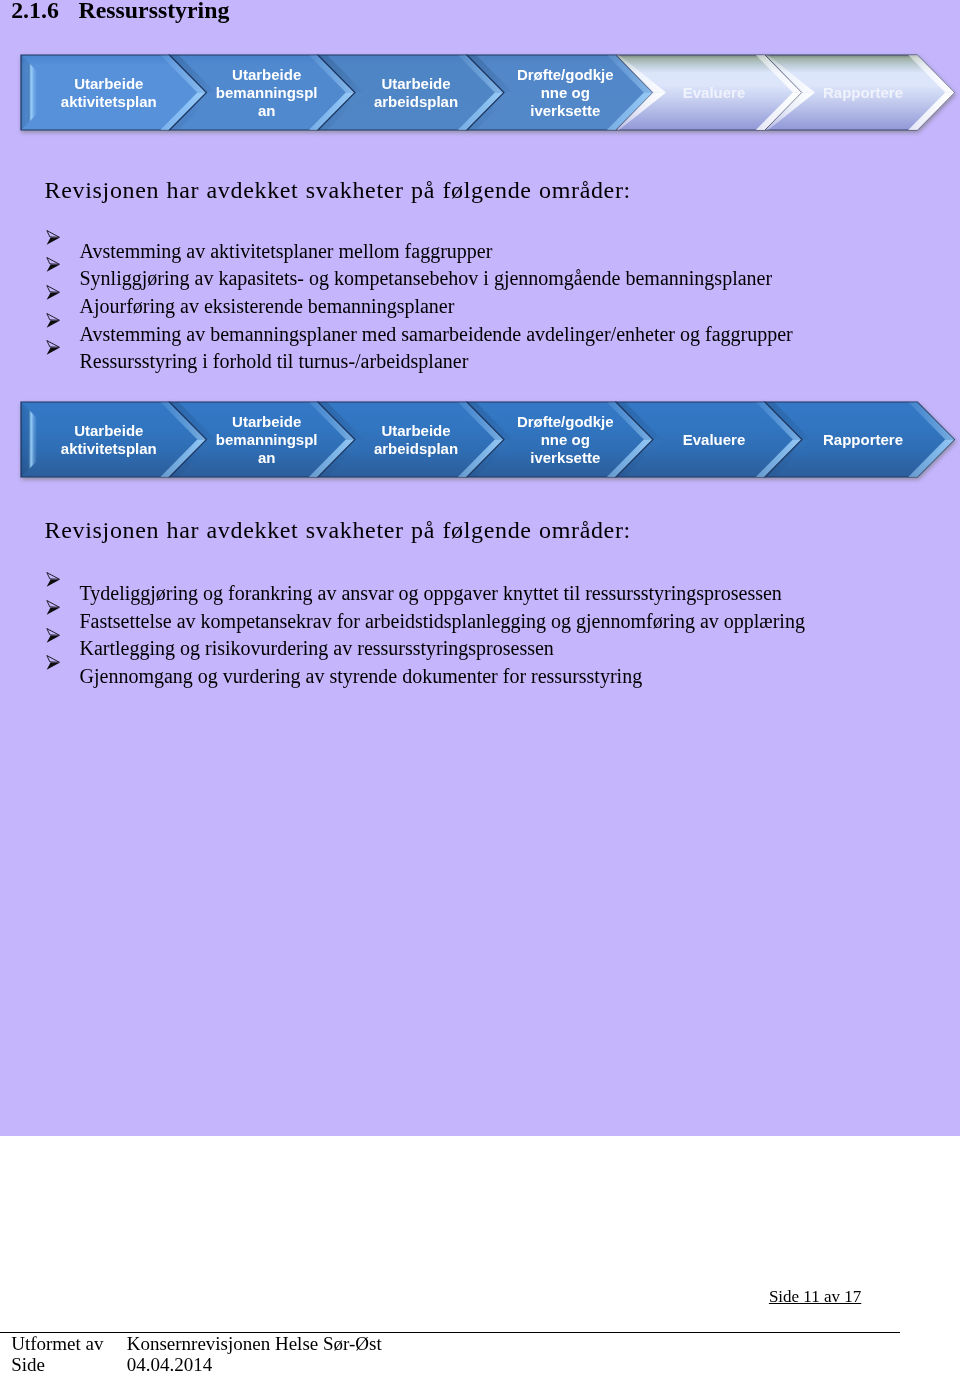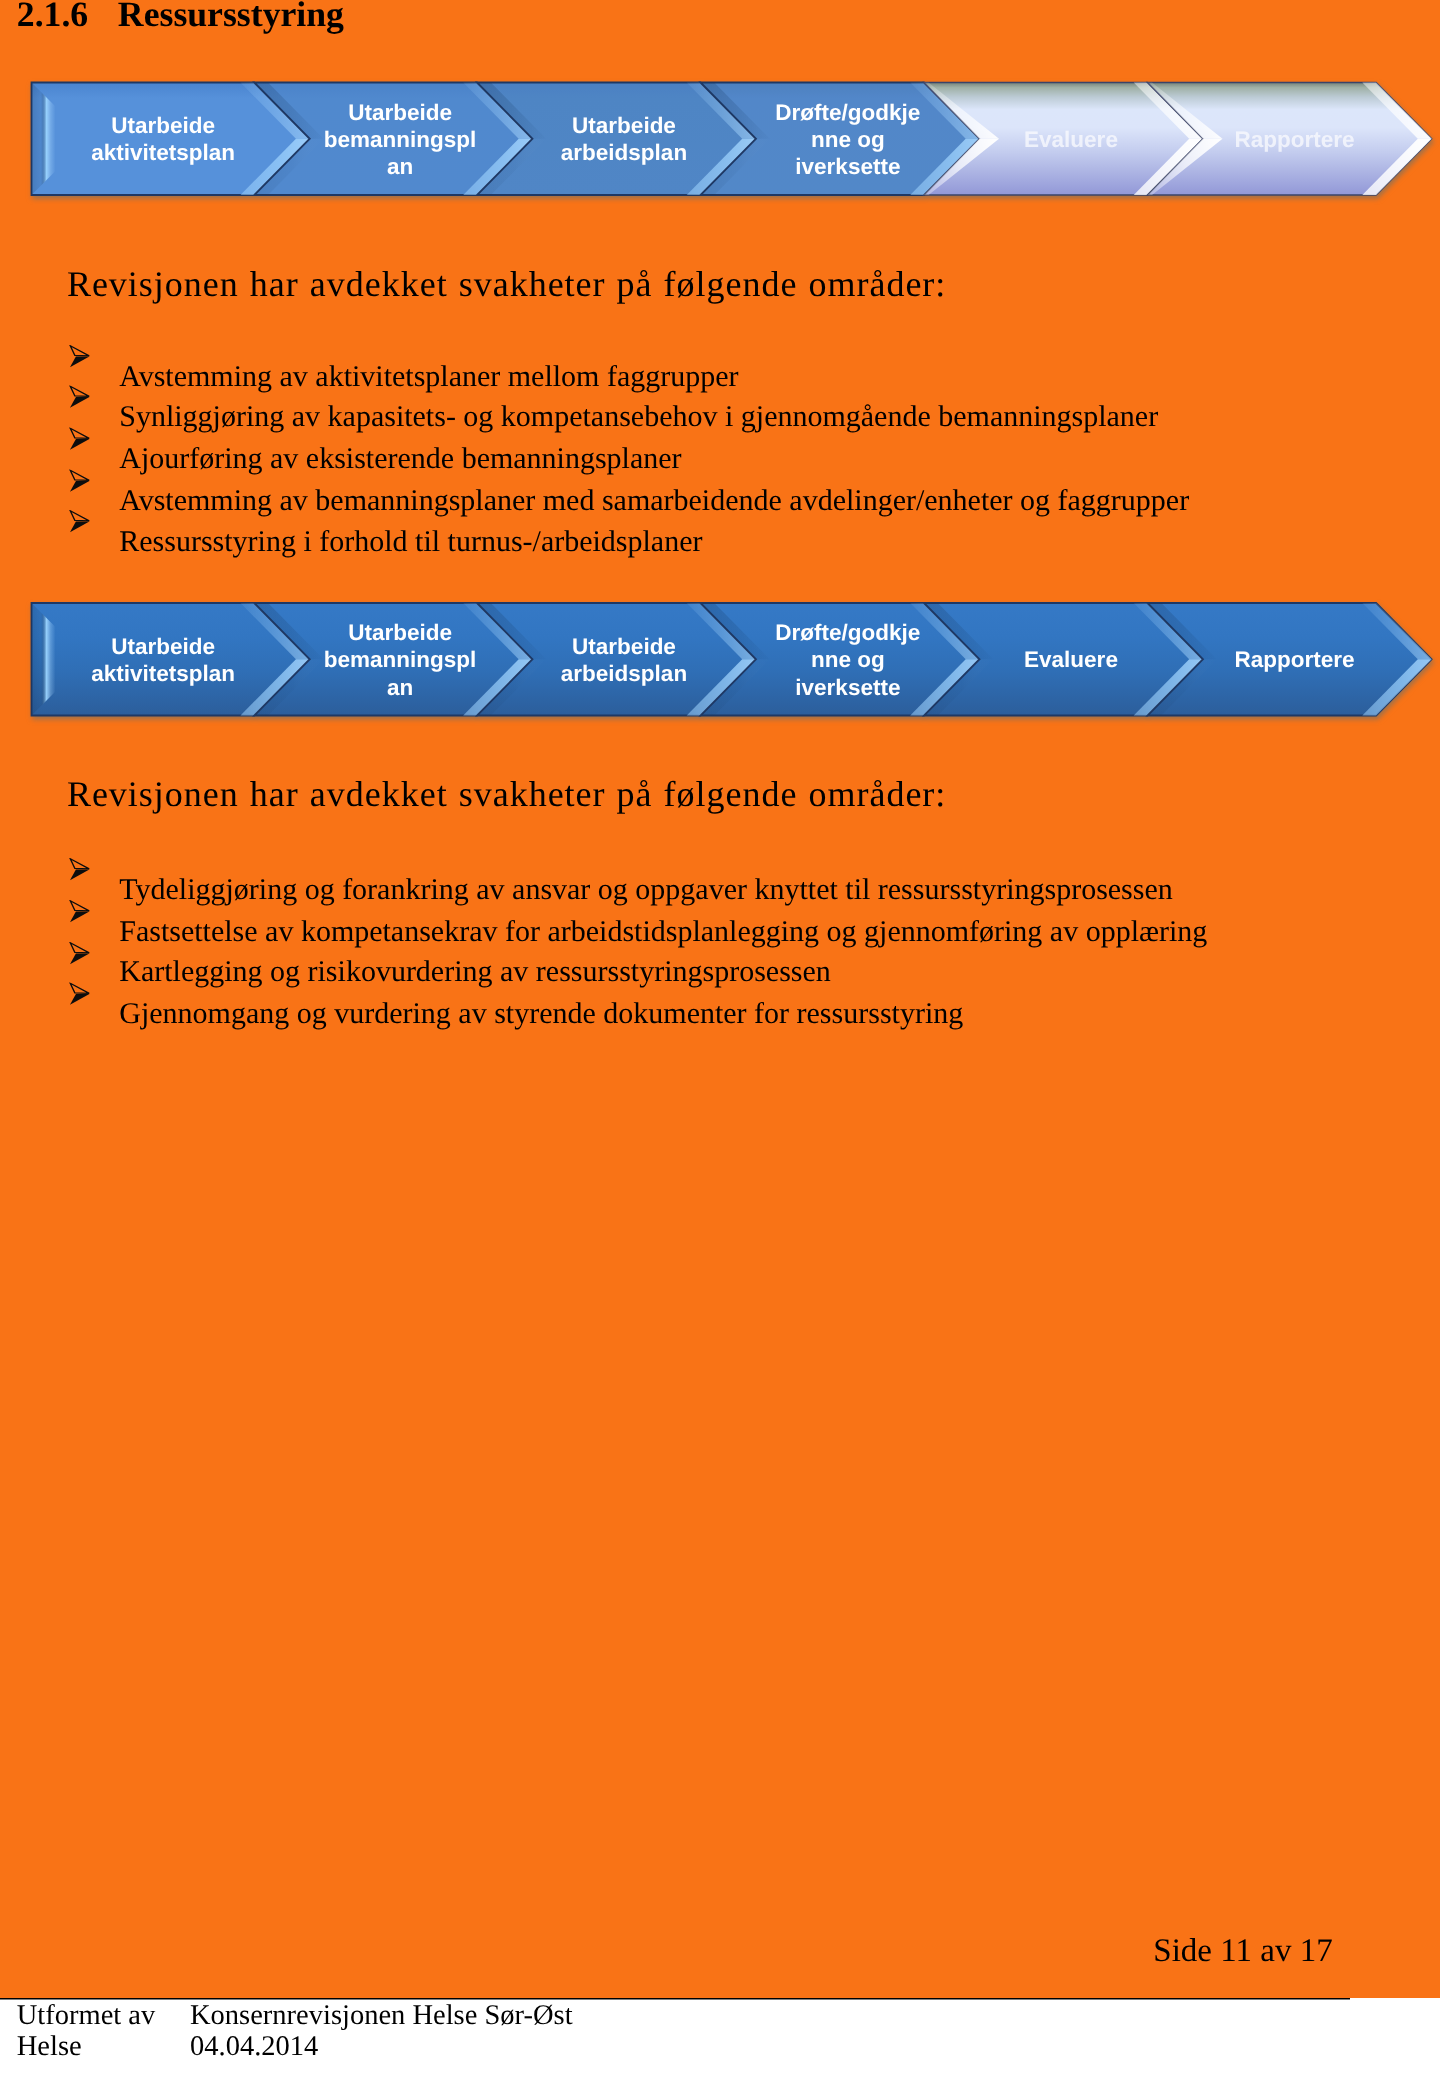--- a/index.html
+++ b/index.html
@@ -1,39 +1,39 @@
 <!DOCTYPE html>
 <html><head>
 <meta charset="utf-8">
 <style>
 html,body{margin:0;padding:0;background:#fff;}
 body{width:960px;height:1396px;overflow:hidden;font-family:"Liberation Serif",serif;color:#000;
      -webkit-font-smoothing:antialiased;}
-.page{position:relative;width:960px;height:1332px;background:#f97316;transform:translateZ(0);}
+.page{position:relative;width:960px;height:1136px;background:#c4b5fd;transform:translateZ(0);}
 .h2{position:absolute;left:11.2px;top:-3.6px;font-size:23.8px;font-weight:bold;line-height:28px;white-space:pre;}
 .h2 .num{display:inline-block;width:67.4px;}
 .proc{position:absolute;left:0;}
 .proctop{top:51px;}
 .procbottom{top:398.3px;}
 .clab{font-family:"Liberation Sans",sans-serif;font-weight:bold;font-size:15px;fill:#fff;text-anchor:middle;}
 .fadedlab{fill:#fdfdff;opacity:0.72;}
 .intro{position:absolute;left:44.6px;font-size:24px;line-height:26px;white-space:nowrap;letter-spacing:0.66px;word-spacing:0.7px;}
 .intro1{top:177px;}
 .intro2{top:517px;}
 .blist{position:absolute;left:45px;font-size:20px;}
 .blist1{top:228.5px;}
 .blist2{top:571px;}
 .bitem{position:relative;height:27.7px;white-space:nowrap;}
 .bmark{position:absolute;left:1.3px;top:1.2px;}
 .btext{position:absolute;left:34.5px;top:11px;}
 .frule{position:absolute;left:0;top:1332px;width:900px;height:1px;background:#000;}
 .ftbl{position:absolute;left:11.2px;top:1333.1px;font-size:19px;line-height:21.2px;border-collapse:collapse;}
 .ftbl td{padding:0;white-space:nowrap;}
 .ftbl td.lbl{width:115.5px;}
-.pgno{position:absolute;left:768.9px;top:1287px;font-size:22px;}
+.pgno{position:absolute;left:768.9px;top:1287px;font-size:17px;text-decoration:underline;}
 </style>
 </head>
 <body>
 
 <div class="page">
 
   <div class="h2"><span class="num">2.1.6</span><span>Ressursstyring</span></div>
 
 <svg class="proc proctop" width="960" height="86" viewBox="0 0 960 86" xmlns="http://www.w3.org/2000/svg">
 <defs>
@@ -401,20 +401,20 @@
   </div>
 
   <div class="frule"></div>
   <table class="ftbl">
       <tbody>
 <tr>
           <td class="lbl">Utformet av</td>
           <td>Konsernrevisjonen Helse Sør-Øst</td>
         </tr>
 <tr>
-          <td class="lbl">Helse</td>
+          <td class="lbl">Side</td>
           <td>04.04.2014</td>
         </tr>
   </tbody>
     </table>
   <div class="pgno">Side 11 av 17</div>
 
 </div>
 
 </body></html>

